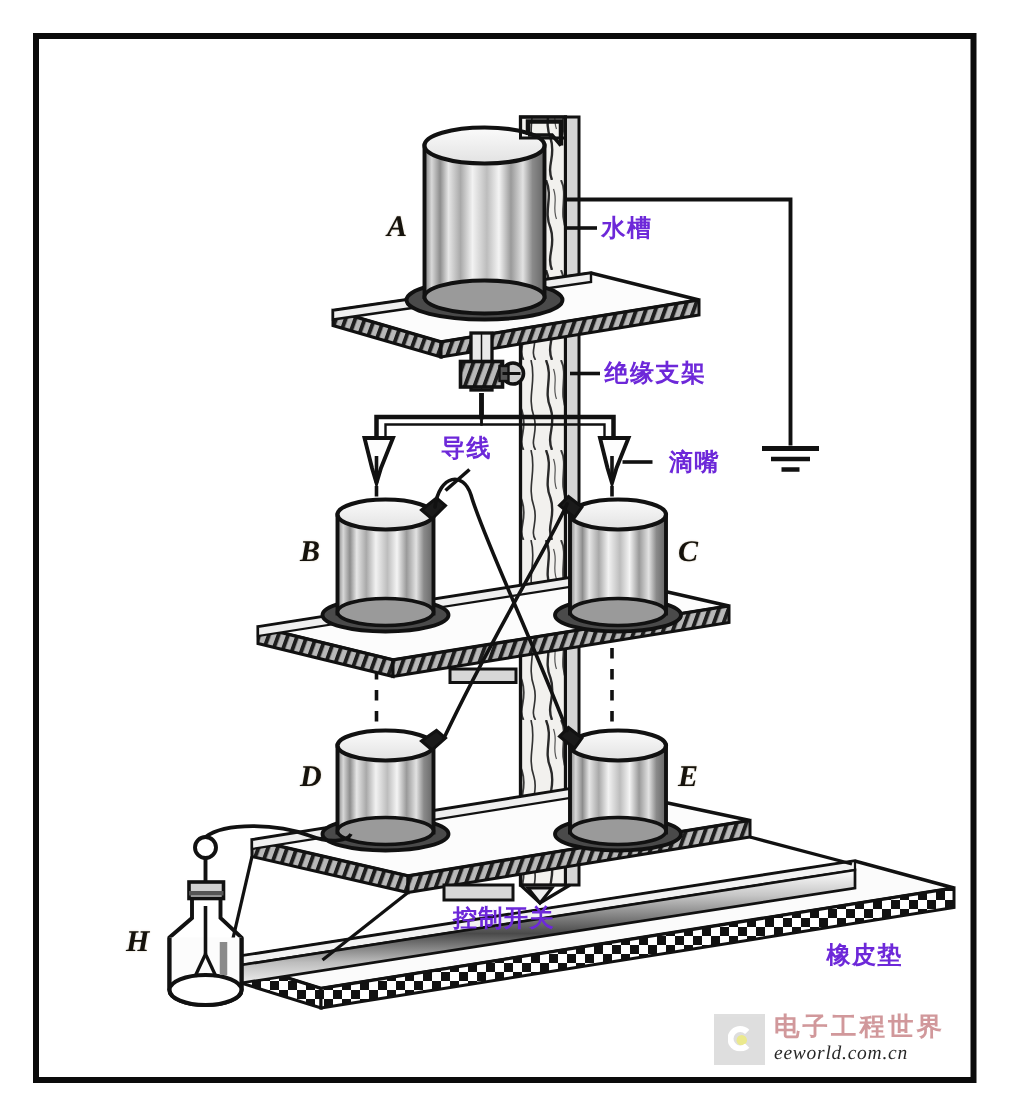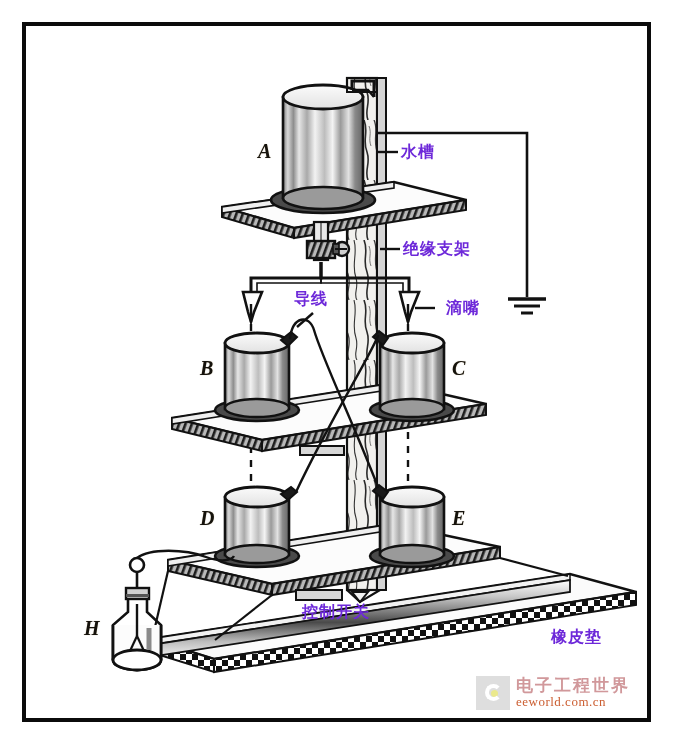--- a/index.html
+++ b/index.html
@@ -86,22 +86,23 @@
   #wm .wm-txt{display:flex;flex-direction:column;justify-content:center;}
   #wm .wm-cn{
     font-family:"DejaVu Sans", sans-serif;
     font-size:17px;font-weight:bold;
     color:#c9878a;
     letter-spacing:2px;
     line-height:1.05;
   }
   #wm .wm-en{
     font-family:"Liberation Serif", serif;
+    font-style:italic;
     font-size:13px;
-    color:#c2410c;
+    color:#000000;
     letter-spacing:0.5px;
     line-height:1.1;
   }
 </style>
 </head>
 <body>
 
 <div id="page">
 
   <div id="frame"></div>

